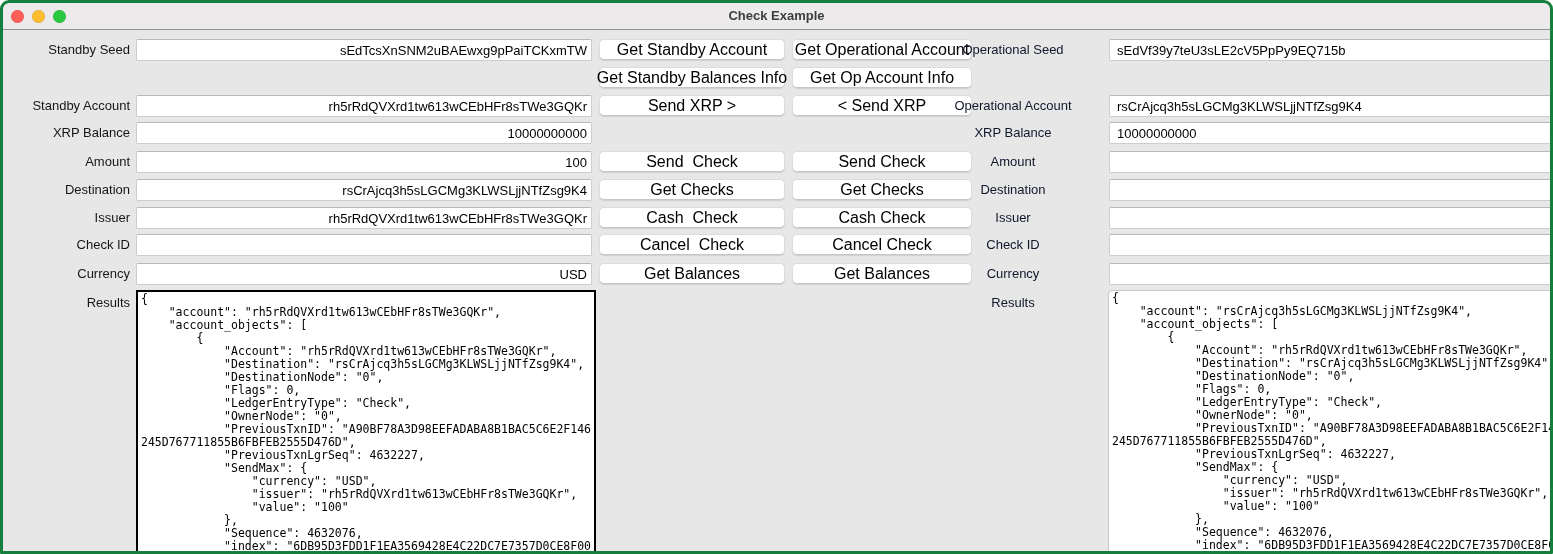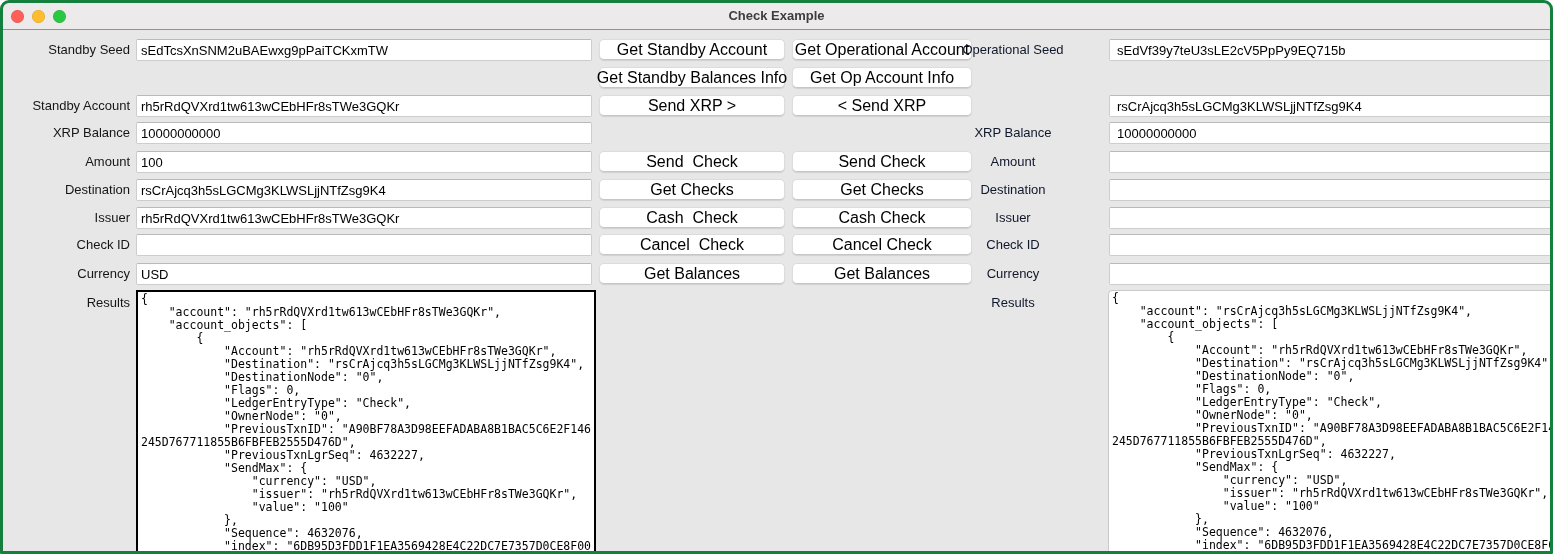--- a/index.html
+++ b/index.html
@@ -40,21 +40,21 @@
     font-size:13px; color:#0f172a; line-height:22px; white-space:nowrap;
   }
   .fld, .fld-r {
     position:absolute; height:22px; width:456px;
     background:#ffffff;
     border:1px solid #cdcdcd; border-top-color:#b9b9b9;
     border-radius:2px;
     font-family:"Liberation Sans", sans-serif;
     font-size:13px; color:#000; padding:0 4px; outline:none;
   }
-  .fld   { left:117px; }
+  .fld   { left:117px;text-align:right; }
   .fld-r { left:1090px;padding-left:7px; }
 
   .btn {
     position:absolute; height:21px;
     background:#ffffff;
     border:1px solid #dcdcdc; border-bottom-color:#c6c6c6;
     border-radius:5px;
     box-shadow:0 1px 1px rgba(0,0,0,0.10);
     font-family:"Liberation Sans", sans-serif;
     font-size:16px; color:#000;
@@ -127,20 +127,21 @@
     <button class="btn btn-b" style="top:9px">Get Operational Account</button>
     <button class="btn btn-b" style="top:65px">&lt; Send XRP</button>
     <button class="btn btn-b" style="top:37px">Get Op Account Info</button>
     <button class="btn btn-b" style="top:121px">Send Check</button>
     <button class="btn btn-b" style="top:149px">Get Checks</button>
     <button class="btn btn-b" style="top:177px">Cash Check</button>
     <button class="btn btn-b" style="top:204px">Cancel Check</button>
     <button class="btn btn-b" style="top:233px">Get Balances</button>
 
     <div class="lbl-r" style="top:9px">Operational Seed</div>
+    <div class="lbl-r" style="top:65px">Operational Account</div>
     <div class="lbl-r" style="top:92px">XRP Balance</div>
     <div class="lbl-r" style="top:121px">Amount</div>
     <div class="lbl-r" style="top:149px">Destination</div>
     <div class="lbl-r" style="top:177px">Issuer</div>
     <div class="lbl-r" style="top:204px">Check ID</div>
     <div class="lbl-r" style="top:233px">Currency</div>
     <div class="lbl-r" style="top:262px">Results</div>
 
     <input class="fld-r" style="top: 9px;" value="sEdVf39y7teU3sLE2cV5PpPy9EQ715b">
     <input class="fld-r" style="top: 65px;" value="rsCrAjcq3h5sLGCMg3KLWSLjjNTfZsg9K4">

